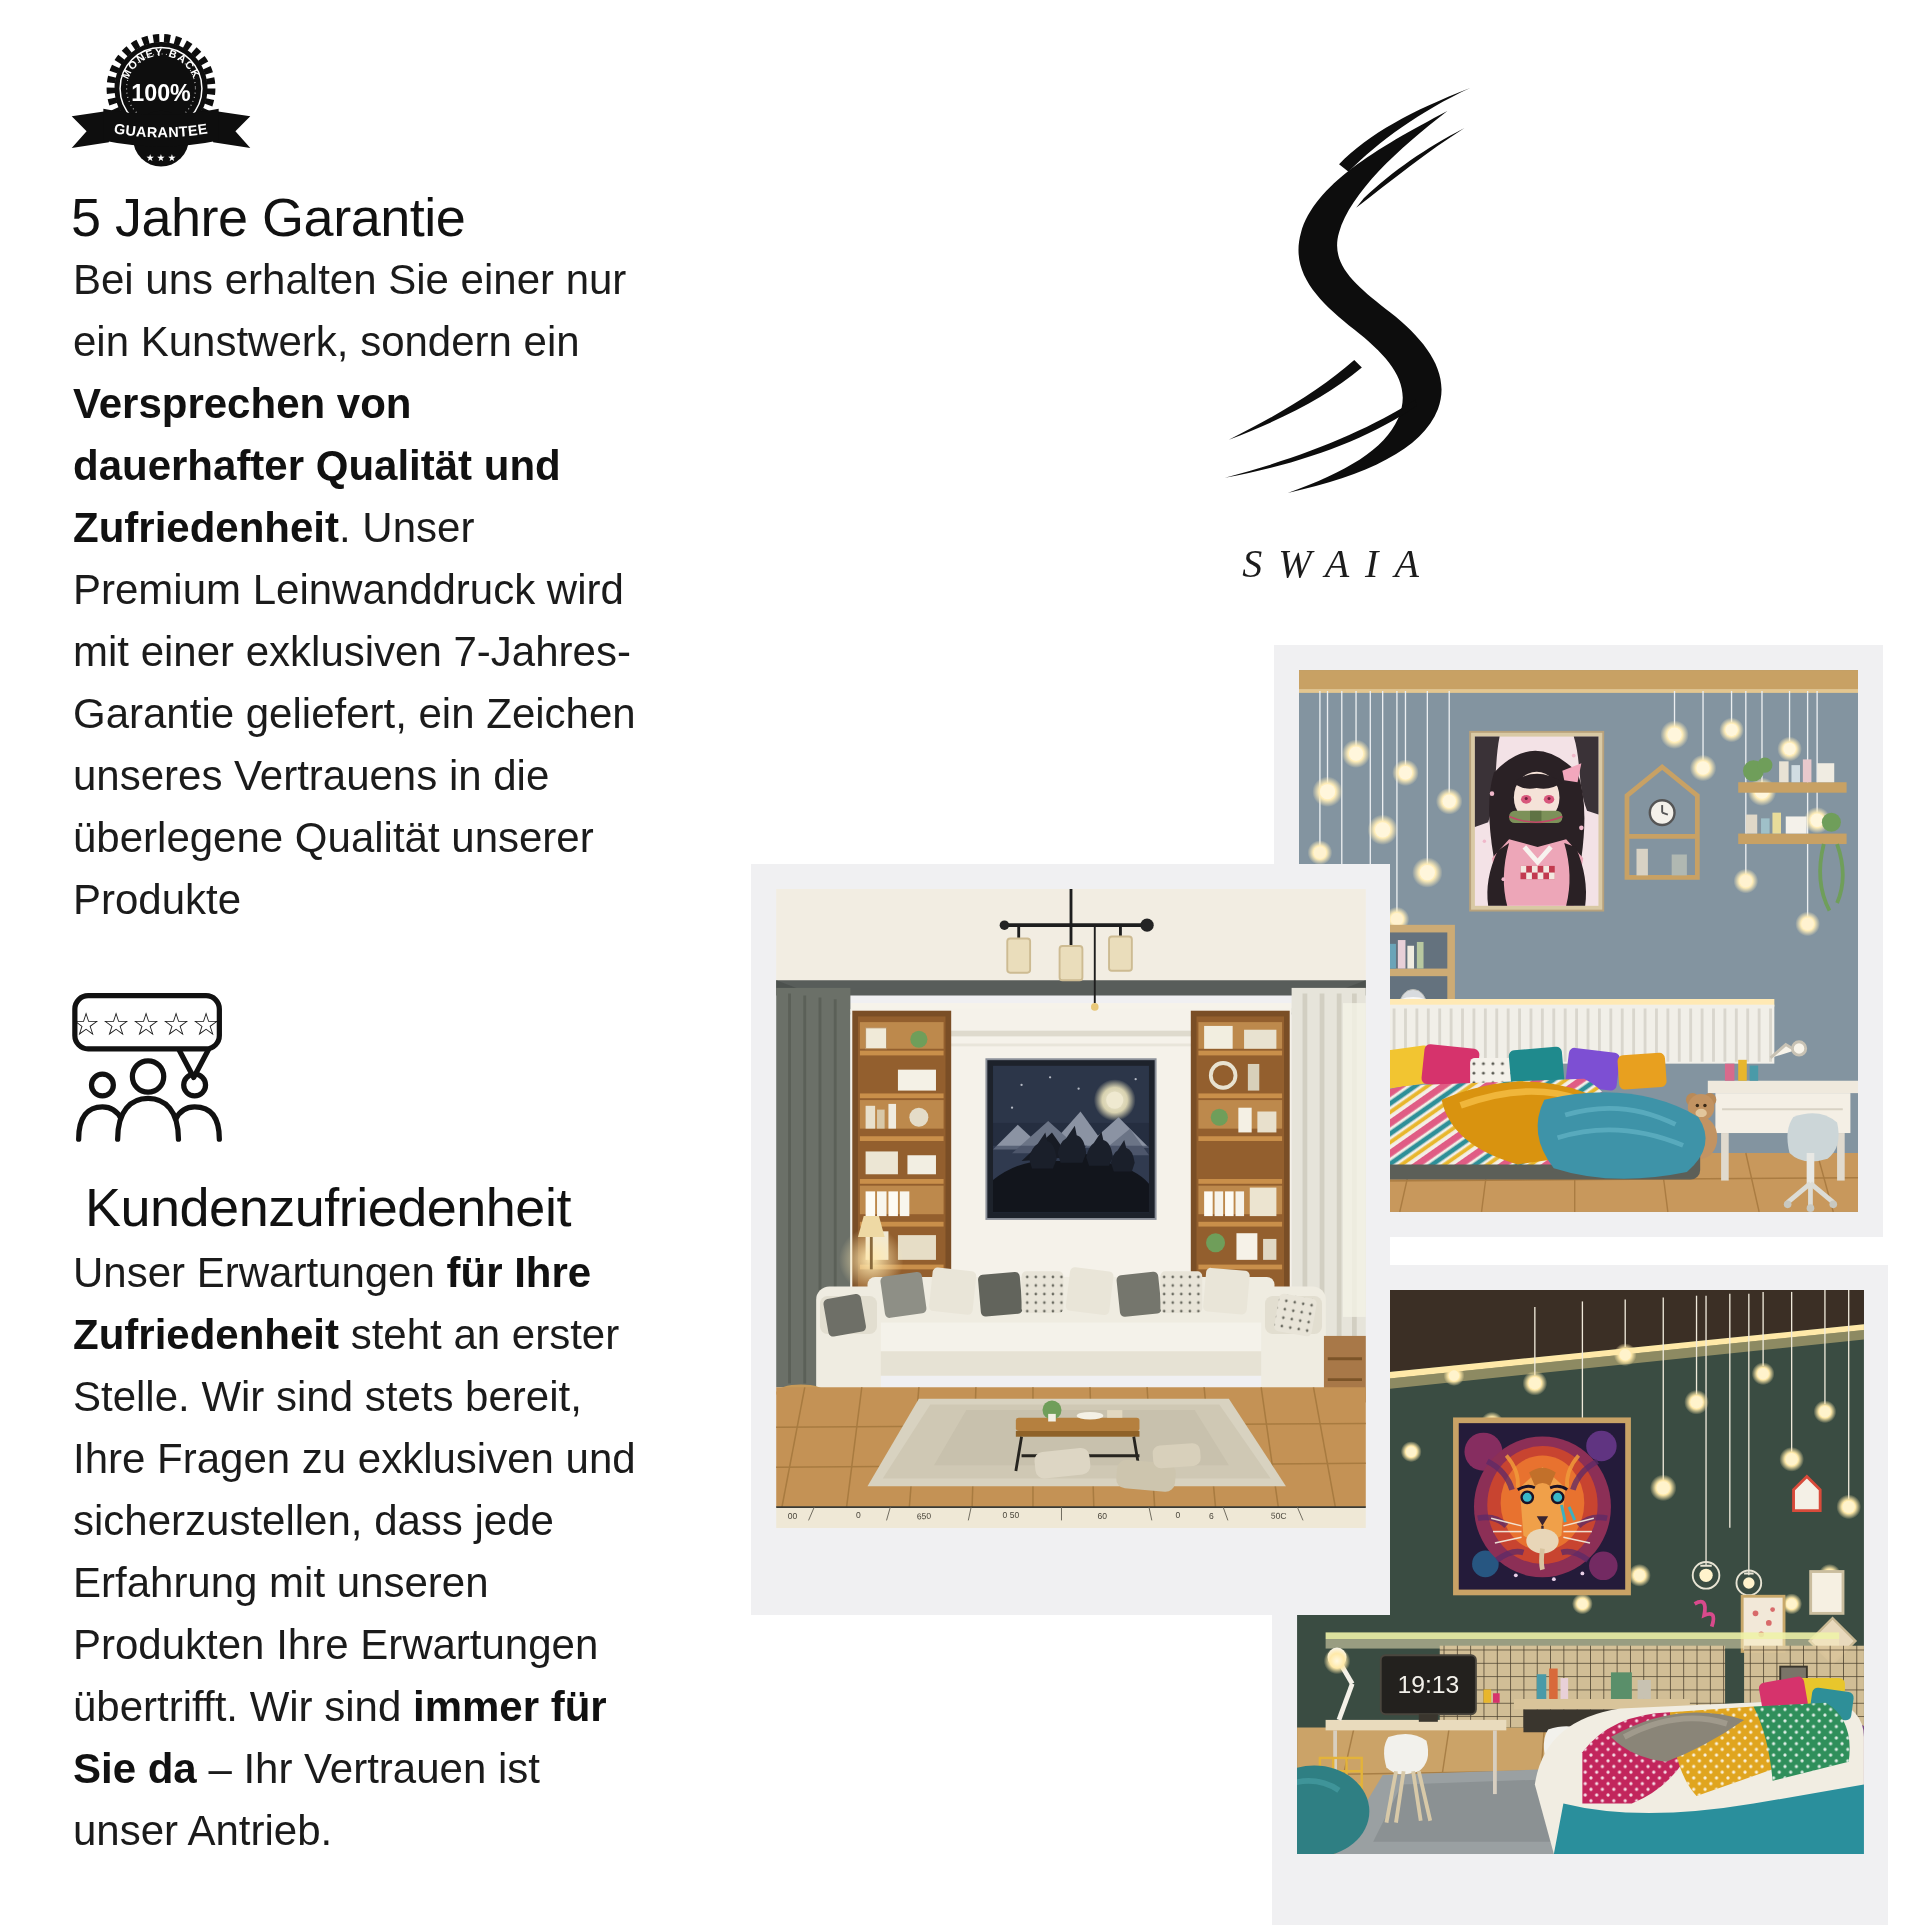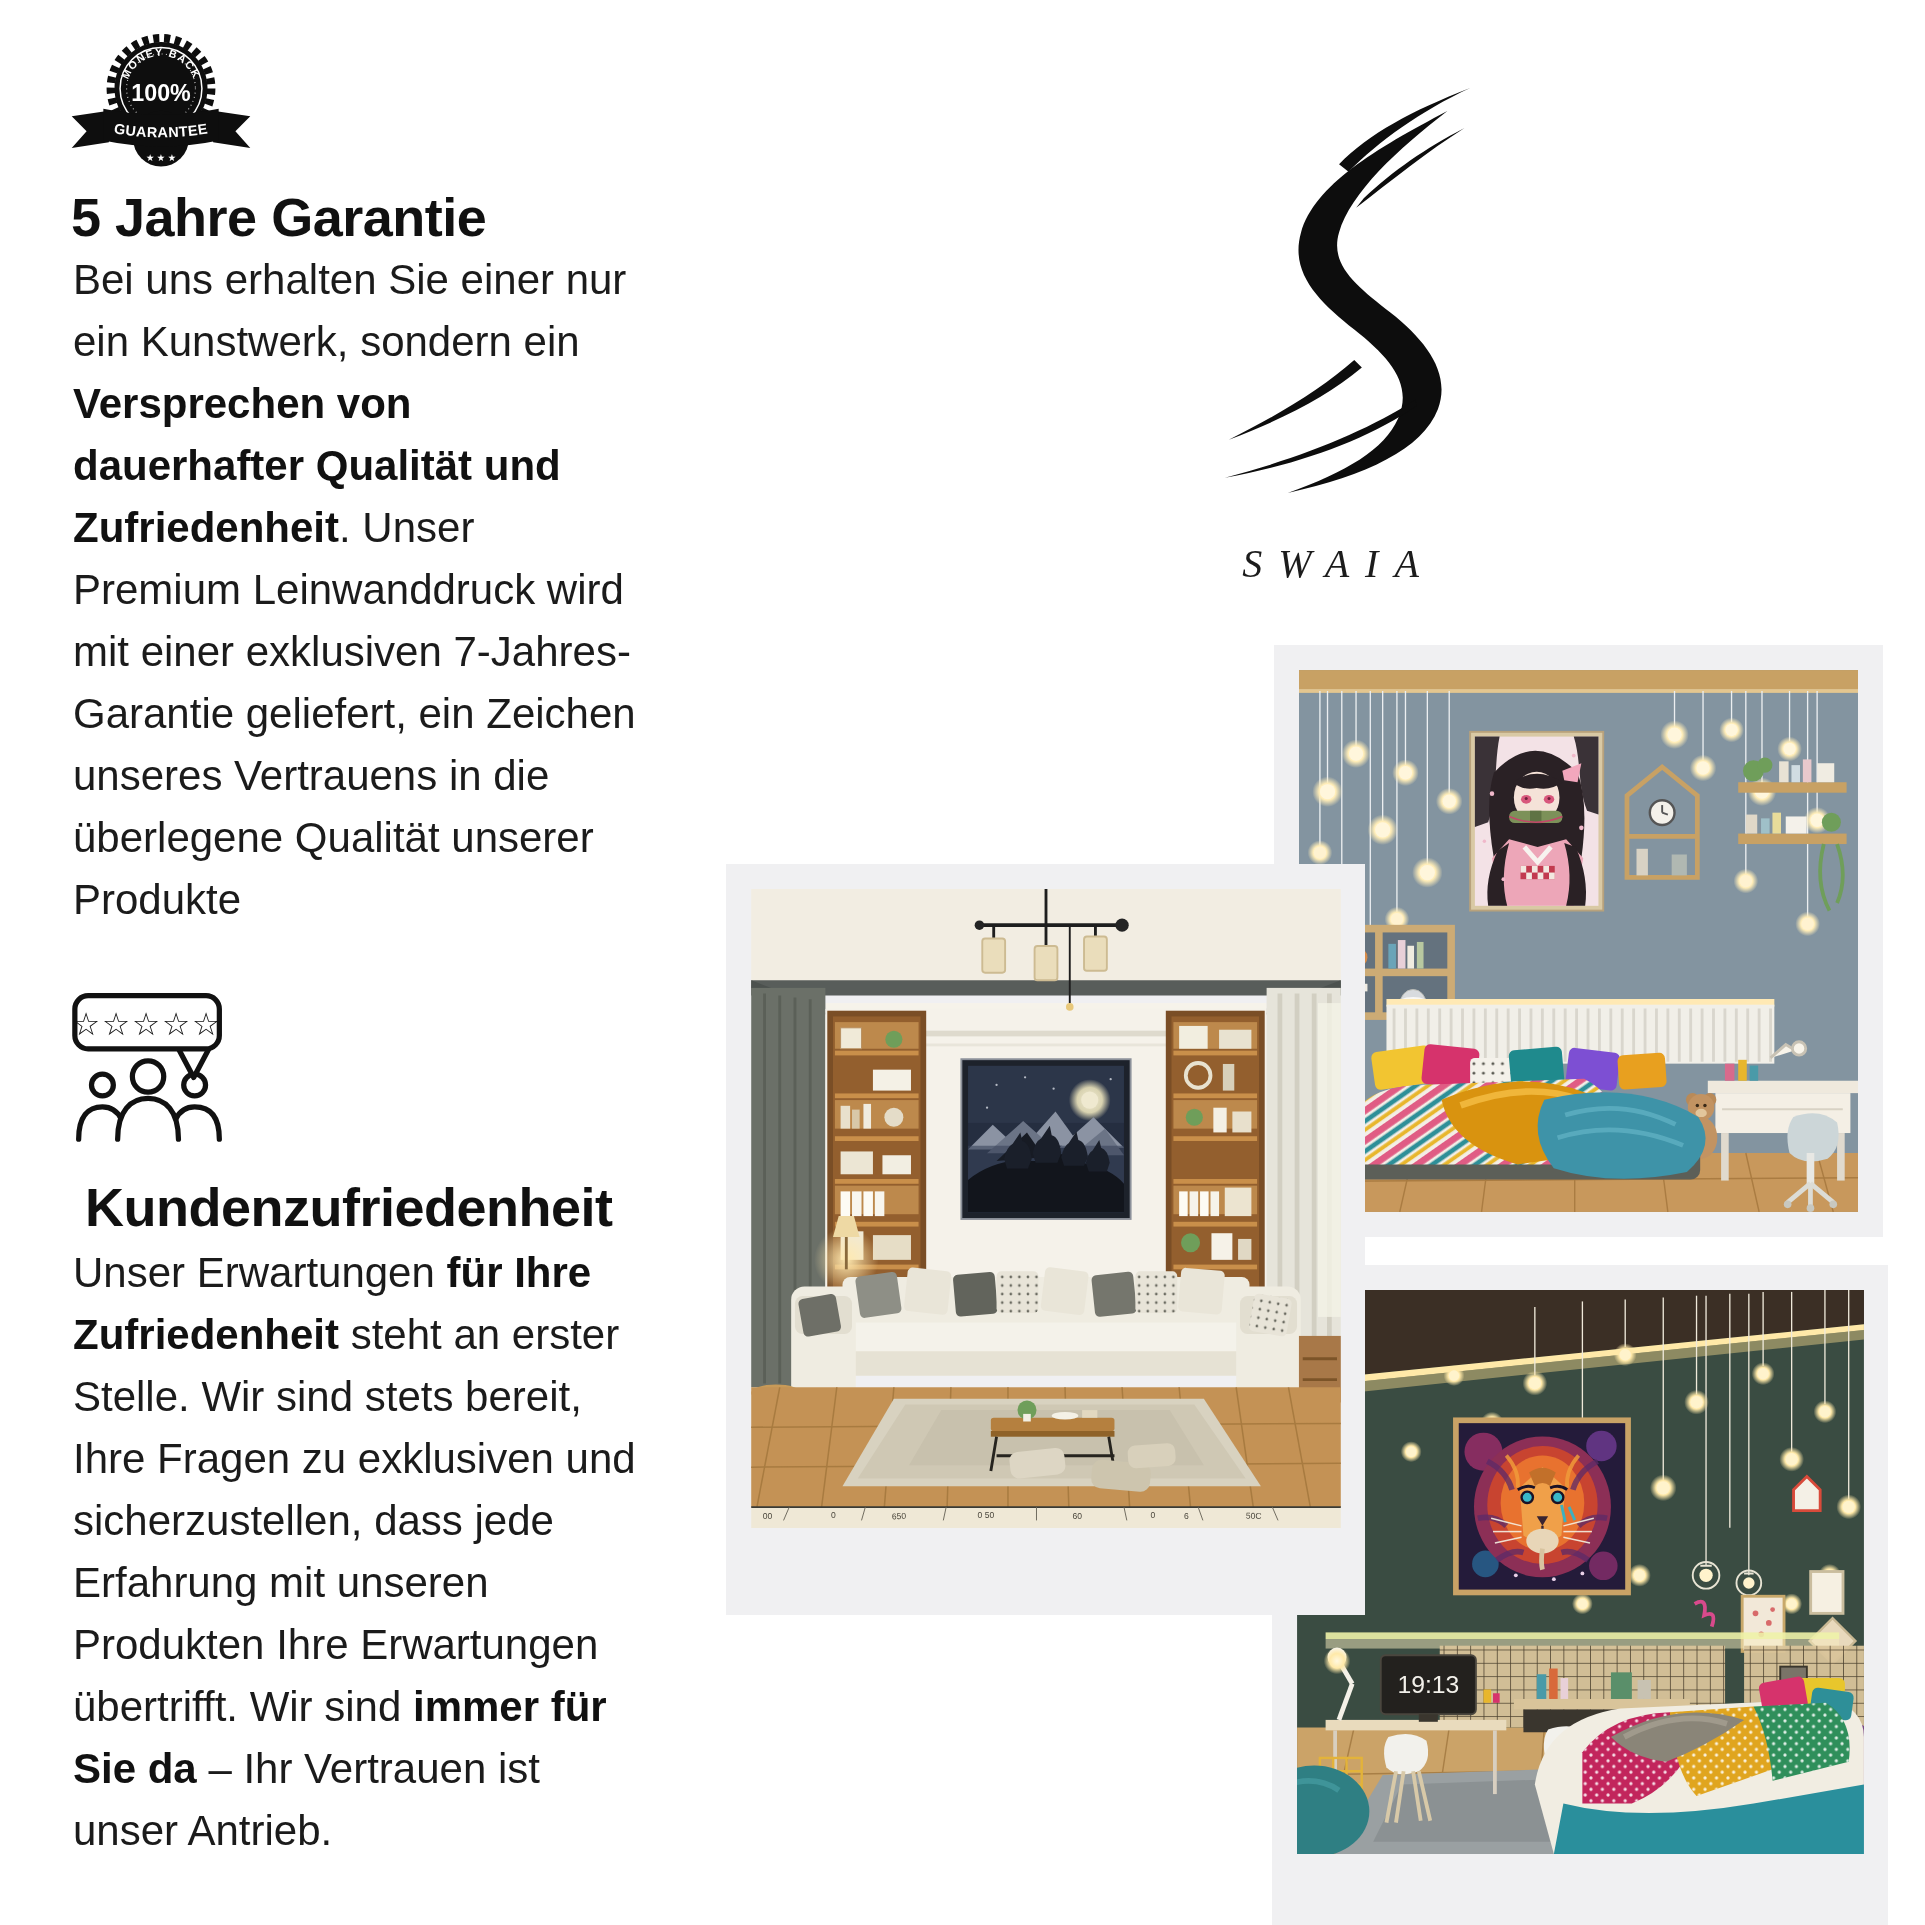--- a/index.html
+++ b/index.html
@@ -1,19 +1,19 @@
 <!DOCTYPE html>
 <html style="font-size:15px"><head>
 <meta charset="utf-8">
 <style>
   html,body{margin:0;padding:0;background:#fff;}
   #page{position:relative;width:1926px;height:1926px;background:#fff;overflow:hidden;
         font-family:"Liberation Sans",sans-serif;color:#161616;}
   .abs{position:absolute;}
-  .h1{font-size:54px;font-weight:700;letter-spacing:-0.5px;color:#111;}
+  .h1{font-size:54px;font-weight:400;letter-spacing:-0.5px;color:#111;}
   .para{font-size:42px;line-height:62px;font-weight:400;color:#1b1b1b;}
   .para b{font-weight:700;color:#111;}
   .card{background:#f0f0f2;}
   .card svg{display:block;position:absolute;left:25px;top:25px;}
   #logo-word{font-family:"Liberation Serif",serif;font-size:40px;letter-spacing:16px;
              color:#1c1c1c;text-align:center;width:285px;font-style:italic;}
   svg text{font-family:"Liberation Sans",sans-serif;}
   .ruler-num{font-size:9px;fill:#4a463c;}
 </style>
 </head>
@@ -618,21 +618,21 @@
         <path d="M392,444 L480,438 Q512,460 500,504 L420,532 Q396,506 392,444 Z" fill="url(#gg-dotw)"></path>
         <path d="M480,438 L556,434 Q586,452 580,496 L500,516 Q496,470 480,438 Z" fill="#2f8f5b"></path>
         <path d="M480,438 L556,434 Q586,452 580,496 L500,516 Q496,470 480,438 Z" fill="url(#gg-dotw)"></path>
         <path d="M280,540 Q360,560 480,540 L596,520 L596,593 L270,593 Z" fill="#2a8f9c"></path>
         <path d="M330,470 Q400,430 470,452 Q430,480 388,496 Q352,492 330,470 Z" fill="#8a8578"></path>
         <path d="M344,470 Q400,440 452,456" stroke="#a09a8c" stroke-width="6" fill="none"></path>
       </g>
     </svg>
   </div>
 
-  <div class="abs card" style="left:726px;top:864px;width:639px;height:751px;z-index:3">
+  <div class="abs card" style="left:751px;top:864px;width:639px;height:751px;z-index:3">
     <svg width="590" height="639" viewBox="0 0 620 672">
       <defs>
         <radialGradient id="lg-moon">
             <stop offset="0%" stop-color="#f4efd8"></stop>
             <stop offset="60%" stop-color="#d8d2b0"></stop>
             <stop offset="100%" stop-color="#d8d2b0" stop-opacity="0"></stop>
           </radialGradient>
         <radialGradient id="lg-lamp">
             <stop offset="0%" stop-color="#ffe9b0"></stop>
             <stop offset="100%" stop-color="#ffe9b0" stop-opacity="0"></stop>

